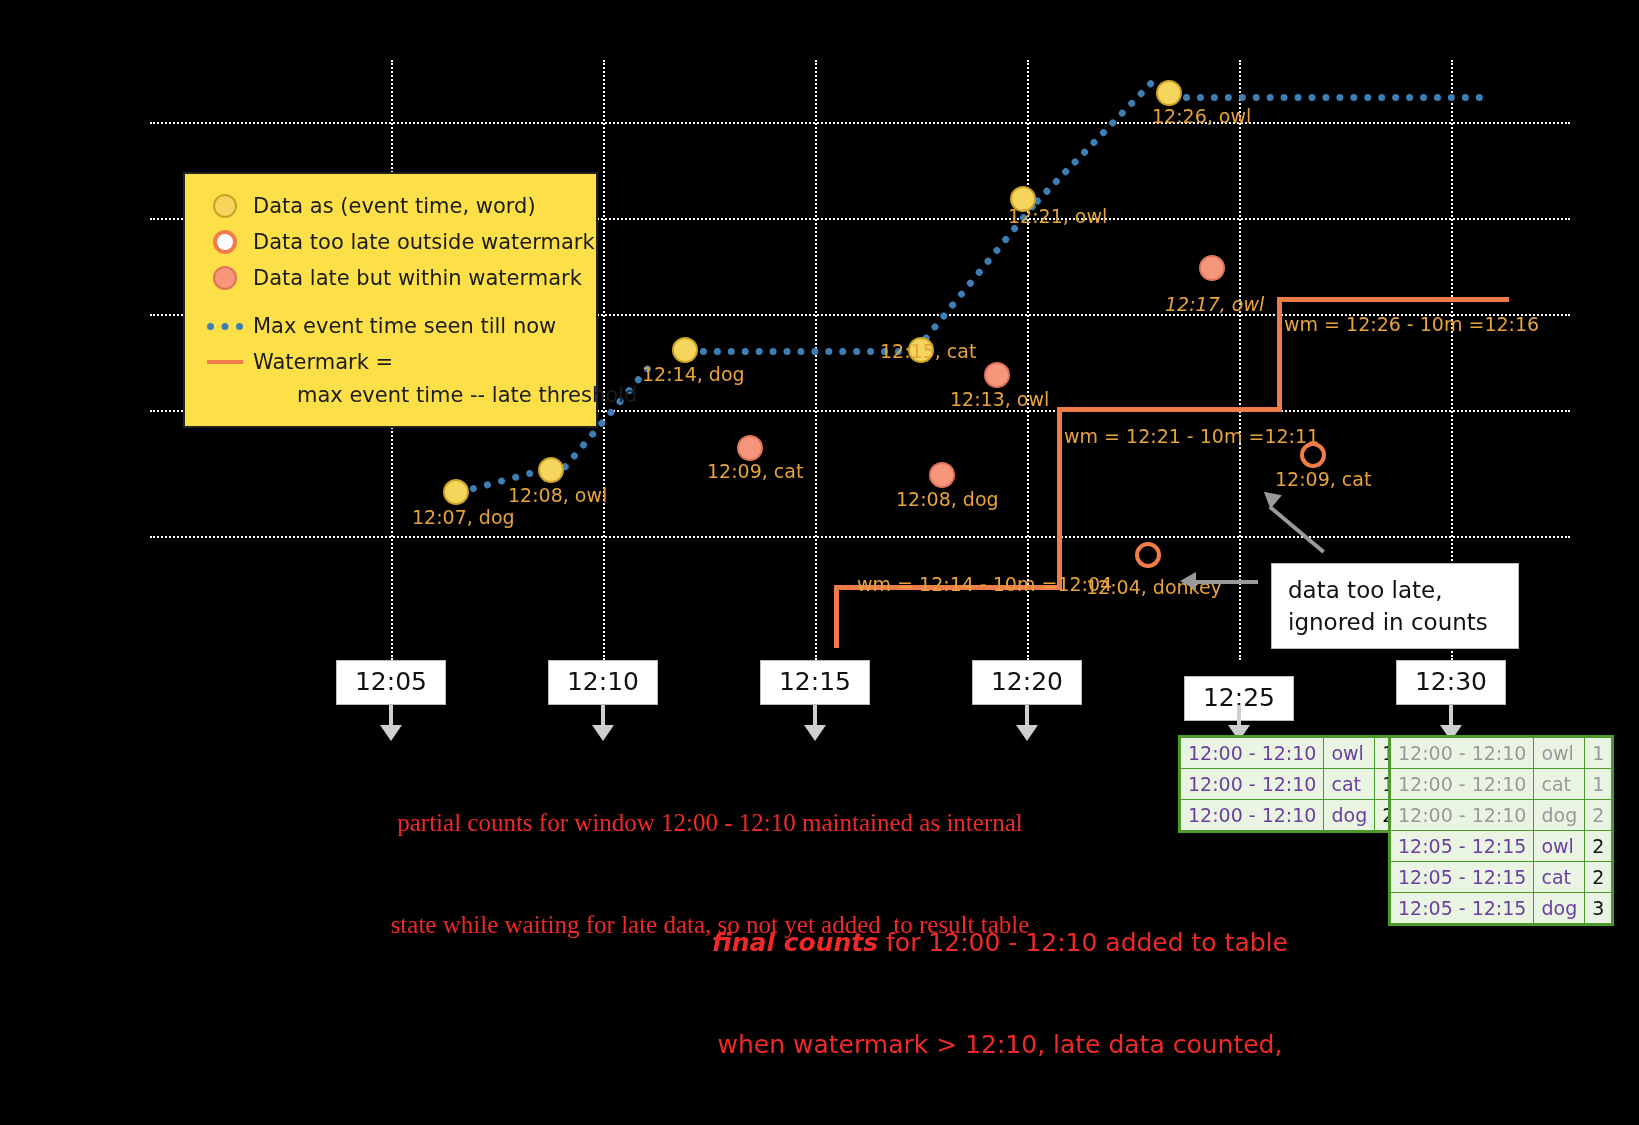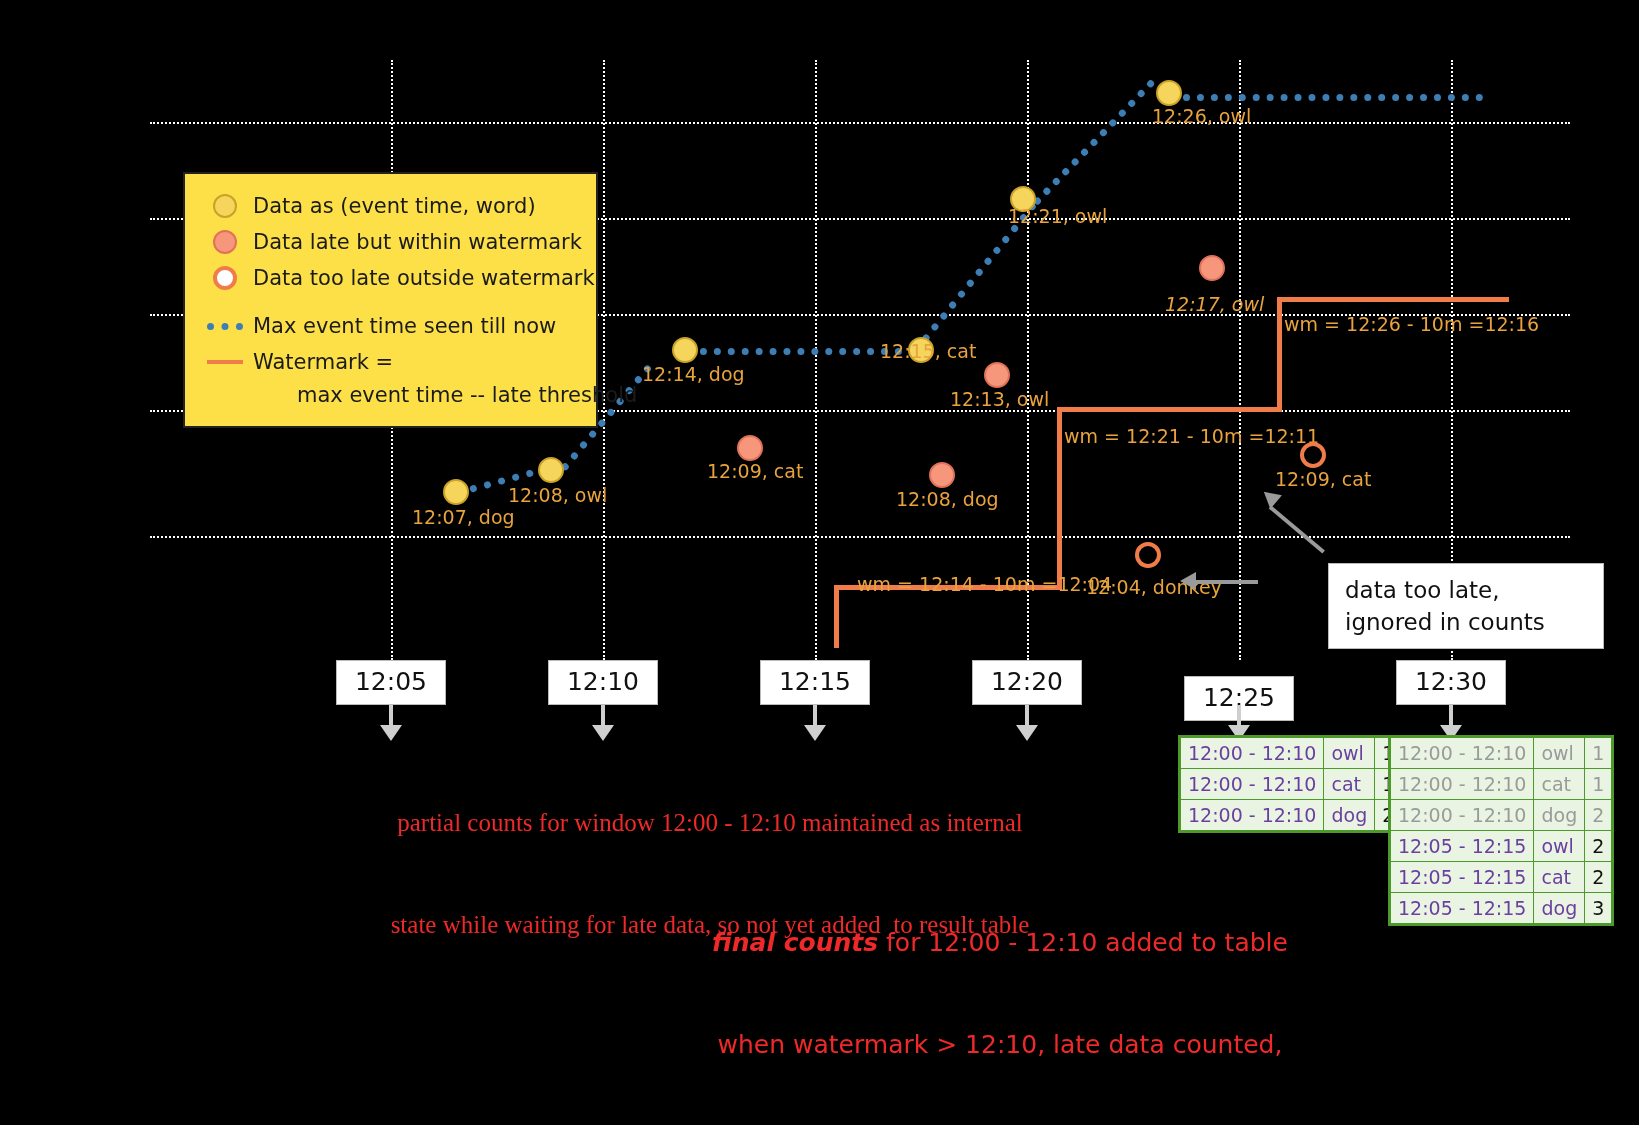--- a/index.html
+++ b/index.html
@@ -300,29 +300,29 @@
 
   <div id="legend" style="left:183px; top:172px; width:415px;">
     <div class="legrow">
       <div class="legswatch">
           <div class="dot ontime"></div>
         </div>
       <div class="legtext">Data as (event time, word)</div>
     </div>
     <div class="legrow">
       <div class="legswatch">
+          <div class="dot hollow"></div>
+        </div>
+      <div class="legtext">Data too late outside watermark</div>
+    </div>
+    <div class="legrow">
+      <div class="legswatch">
           <div class="dot late"></div>
         </div>
       <div class="legtext">Data late but within watermark</div>
-    </div>
-    <div class="legrow">
-      <div class="legswatch">
-          <div class="dot hollow"></div>
-        </div>
-      <div class="legtext">Data too late outside watermark</div>
     </div>
     <div class="legspacer"></div>
     <div class="legrow">
       <div class="legswatch">
           <div class="linesw-blue"></div>
         </div>
       <div class="legtext">Max event time seen till now</div>
     </div>
     <div class="legrow">
       <div class="legswatch">
@@ -363,21 +363,21 @@
   <div class="arrow" style="left:1440px; top:705px;">
       <div class="shaft"></div>
       <div class="head"></div>
     </div>
 
   <div class="grayline" style="left:1270px; top:505px; width:70px; transform:rotate(40deg);"></div>
   <div class="graytip" style="left:1262px; top:488px; border-right:16px solid #9a9a9a; transform:rotate(40deg);"></div>
   <div class="grayline" style="left:1188px; top:580px; width:70px;"></div>
   <div class="graytip" style="left:1180px; top:572px; border-right:16px solid #9a9a9a;"></div>
 
-  <div class="callout" style="left:1328px; top:563px; width:276px;">
+  <div class="callout" style="left:1271px; top:563px; width:248px;">
     <div>data too late,</div>
     <div>ignored in counts</div>
   </div>
 
   <div class="redtext" style="left:330px; top:738px; width:760px;font-family:Liberation Serif, serif;">
     <div>partial counts for window 12:00 - 12:10 maintained as internal</div>
     <div>state while waiting for late data, so not yet added  to result table</div>
   </div>
 
   <div class="redtext" style="left:700px; top:858px; width:600px;">

